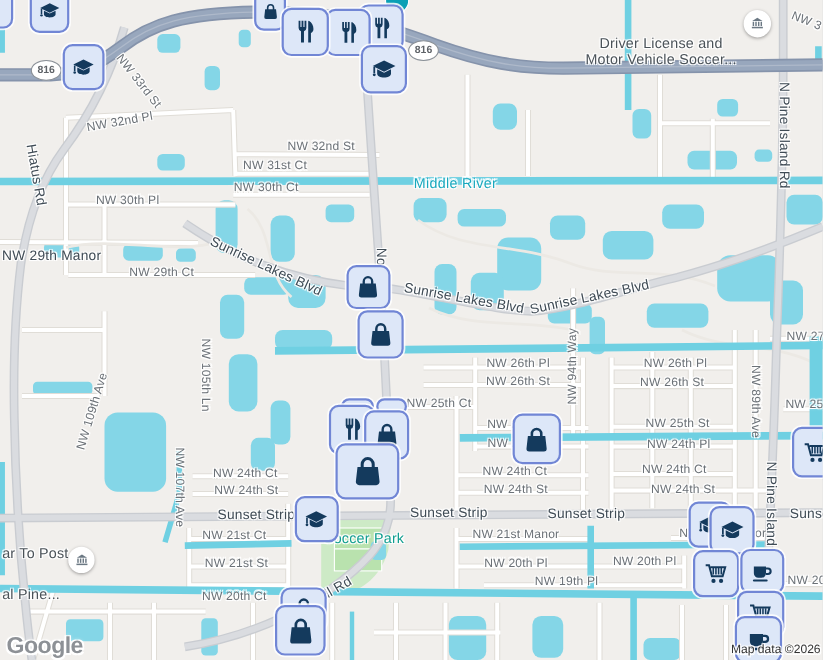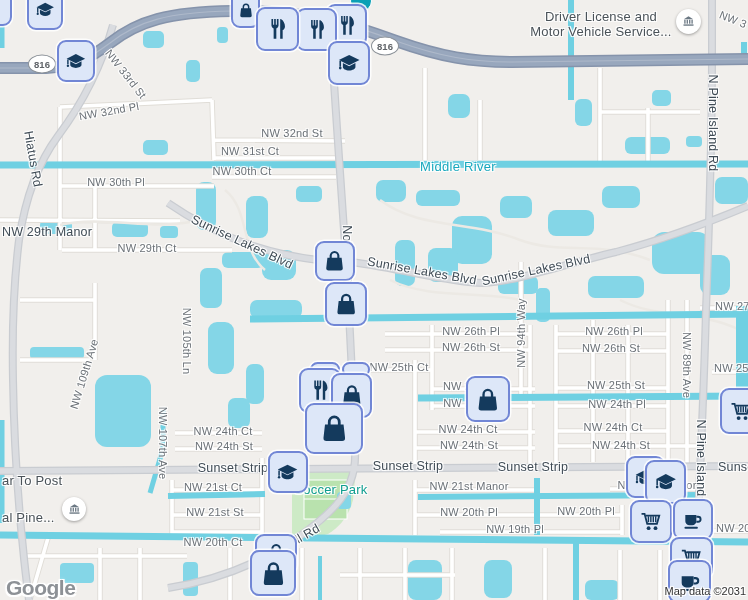--- a/index.html
+++ b/index.html
@@ -6,23 +6,23 @@
   #map{position:relative;width:748px;height:600px;overflow:hidden;background:#f1efec;
        font-family:"Liberation Sans",sans-serif;}
   #map svg.base{position:absolute;left:0;top:0;}
   
   .lb,.lba{position:absolute;white-space:nowrap;font-size:11px;color:#6b7177;letter-spacing:.2px;
     text-shadow:-1px -1px 0 rgba(255,255,255,.9),1px -1px 0 rgba(255,255,255,.9),
       -1px 1px 0 rgba(255,255,255,.9),1px 1px 0 rgba(255,255,255,.9),0 0 3px #fff;}
   .lb{transform:translate(-50%,-50%) rotate(var(--r,0deg));}
   .lba{transform:translate(0,-50%) rotate(var(--r,0deg));transform-origin:left center;}
   .big{font-size:12.5px;color:#3f4b55;}
-  .water-lb{font-size:13px;color:#18a8bd;letter-spacing:.3px;margin-left:44px;}
+  .water-lb{font-size:13px;color:#18a8bd;letter-spacing:.3px;}
   .park-lb{font-size:13px;color:#0f9d8f;}
-  .poi-lb{font-size:13px;color:#4a5258;}
+  .poi-lb{font-size:13px;color:#4a5258;margin-top:23px;}
   
   .shield{position:absolute;transform:translate(-50%,-50%);width:26px;height:17px;background:#fff;
     border:1px solid #8a9097;border-radius:50%;display:flex;align-items:center;justify-content:center;
     font-size:9.5px;font-weight:bold;color:#5f6368;}
   
   .pin{position:absolute;--pf:#dde7f8;--pb:#7186d5;background:var(--pf);border:2px solid var(--pb);
     border-radius:9px;box-shadow:0 0 0 1.5px rgba(255,255,255,.85);box-sizing:border-box;
     display:flex;align-items:center;justify-content:center;color:#143a5d;}
   .pin .tail{position:absolute;left:50%;bottom:-8px;width:13px;height:13px;margin-left:-7px;
     background:var(--pf);border-right:2px solid var(--pb);border-bottom:2px solid var(--pb);
@@ -269,21 +269,21 @@
     <div class="lb" style="left:586px;top:511px">NW 20th Pl</div>
     <div class="lb" style="left:515px;top:529px">NW 19th Pl</div>
     <div class="lba" style="left:716px;top:528px">NW 20th</div>
     <div class="lb big" style="left:347px;top:258px;--r:90deg">Nob Hill Rd</div>
     <div class="lba big" style="left:262px;top:560px;--r:-30deg">Nob Hill Rd</div>
 
     <div class="lb water-lb" style="left:414px;top:166px">Middle River</div>
     <div class="lb park-lb" style="left:331px;top:489px">Soccer Park</div>
 
     <div class="lb poi-lb" style="left:601px;top:16px">Driver License and</div>
-    <div class="lb poi-lb" style="left:601px;top:31px">Motor Vehicle Service...</div>
+    <div class="lb poi-lb" style="left:601px;top:31px">Motor Vehicle Soccer...</div>
     <div class="lba poi-lb" style="left:2px;top:480px">ar To Post</div>
     <div class="lba poi-lb" style="left:2px;top:517px">al Pine...</div>
 
     <div class="shield" style="left:42px;top:64px">816</div>
     <div class="shield" style="left:385px;top:46px">816</div>
   </div>
 
   <div>
     <div class="pin" style="left:-18px;top:-14px;width:30px;height:40px"></div>
     <div class="pin" style="left:27px;top:-10px;width:36px;height:40px">
@@ -435,14 +435,14 @@
       </div>
     <div class="pin" style="left:250px;top:550px;width:46px;height:46px">
         <span class="tail"></span>
         <svg>
           <use href="#i-bag"></use>
         </svg>
       </div>
   </div>
 
   <div id="glogo">Google</div>
-  <div id="mapdata">Map data ©2031</div>
+  <div id="mapdata">Map data ©2026</div>
 </div>
 
 </body></html>

